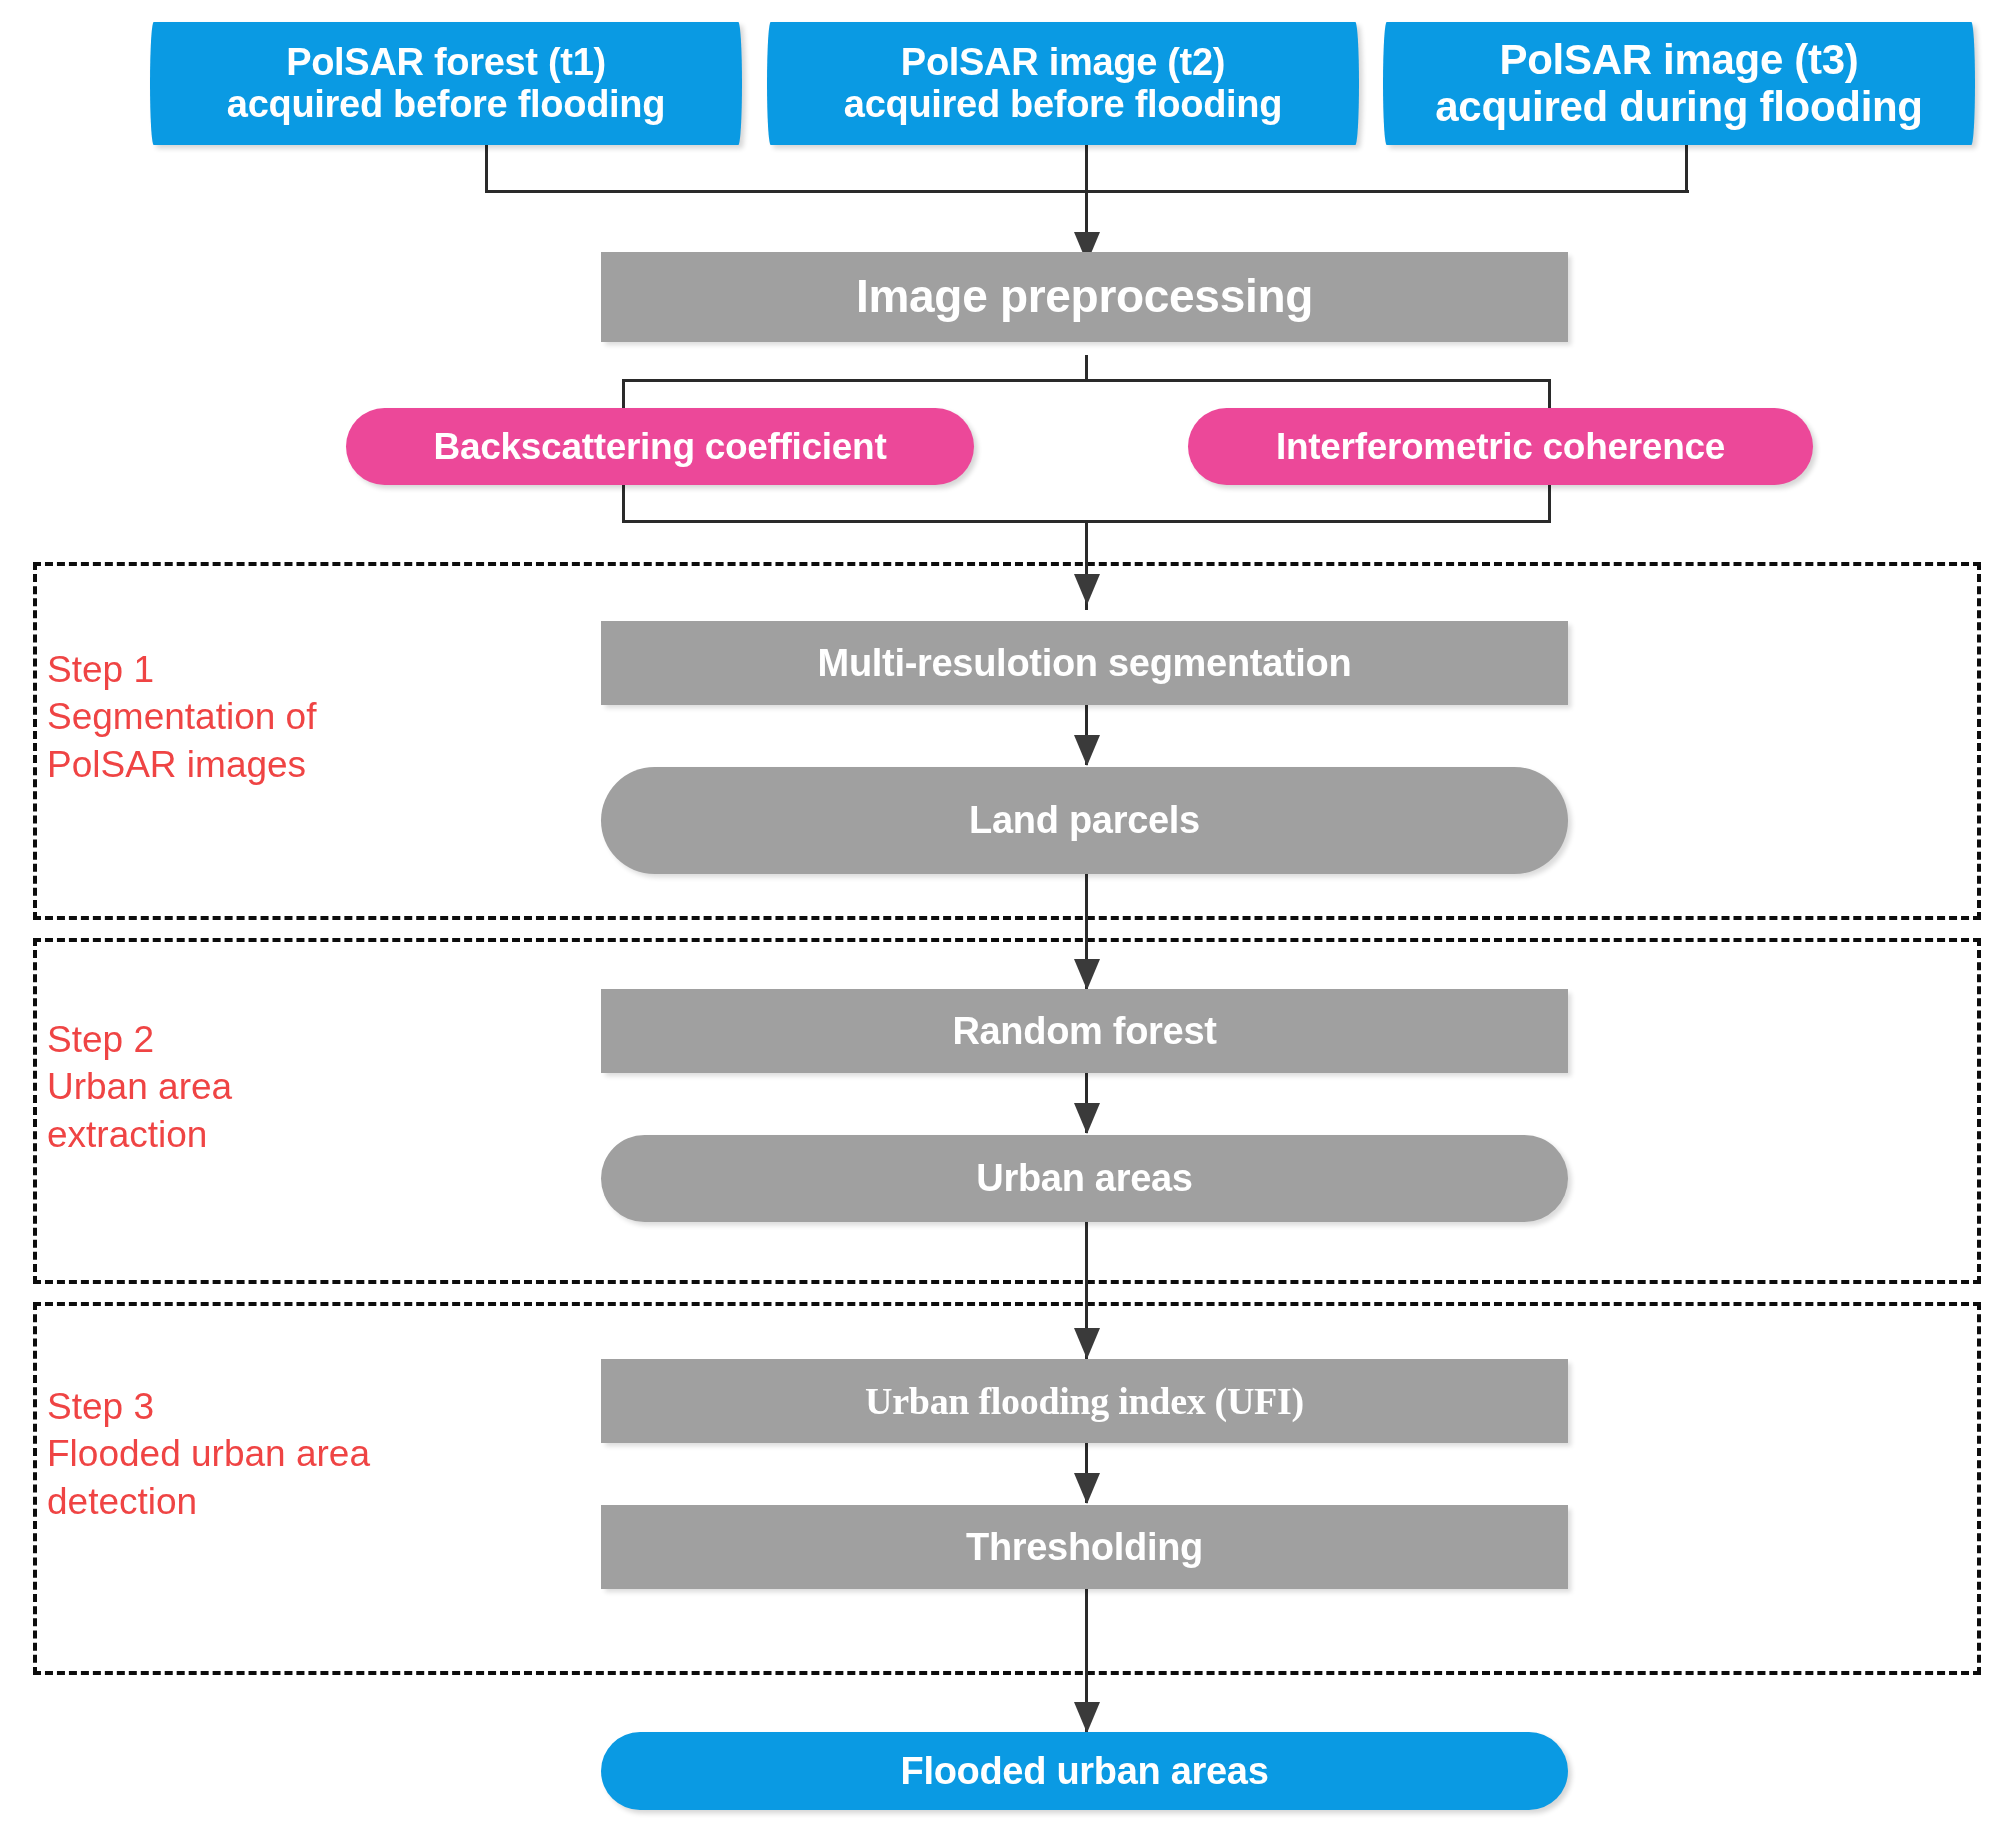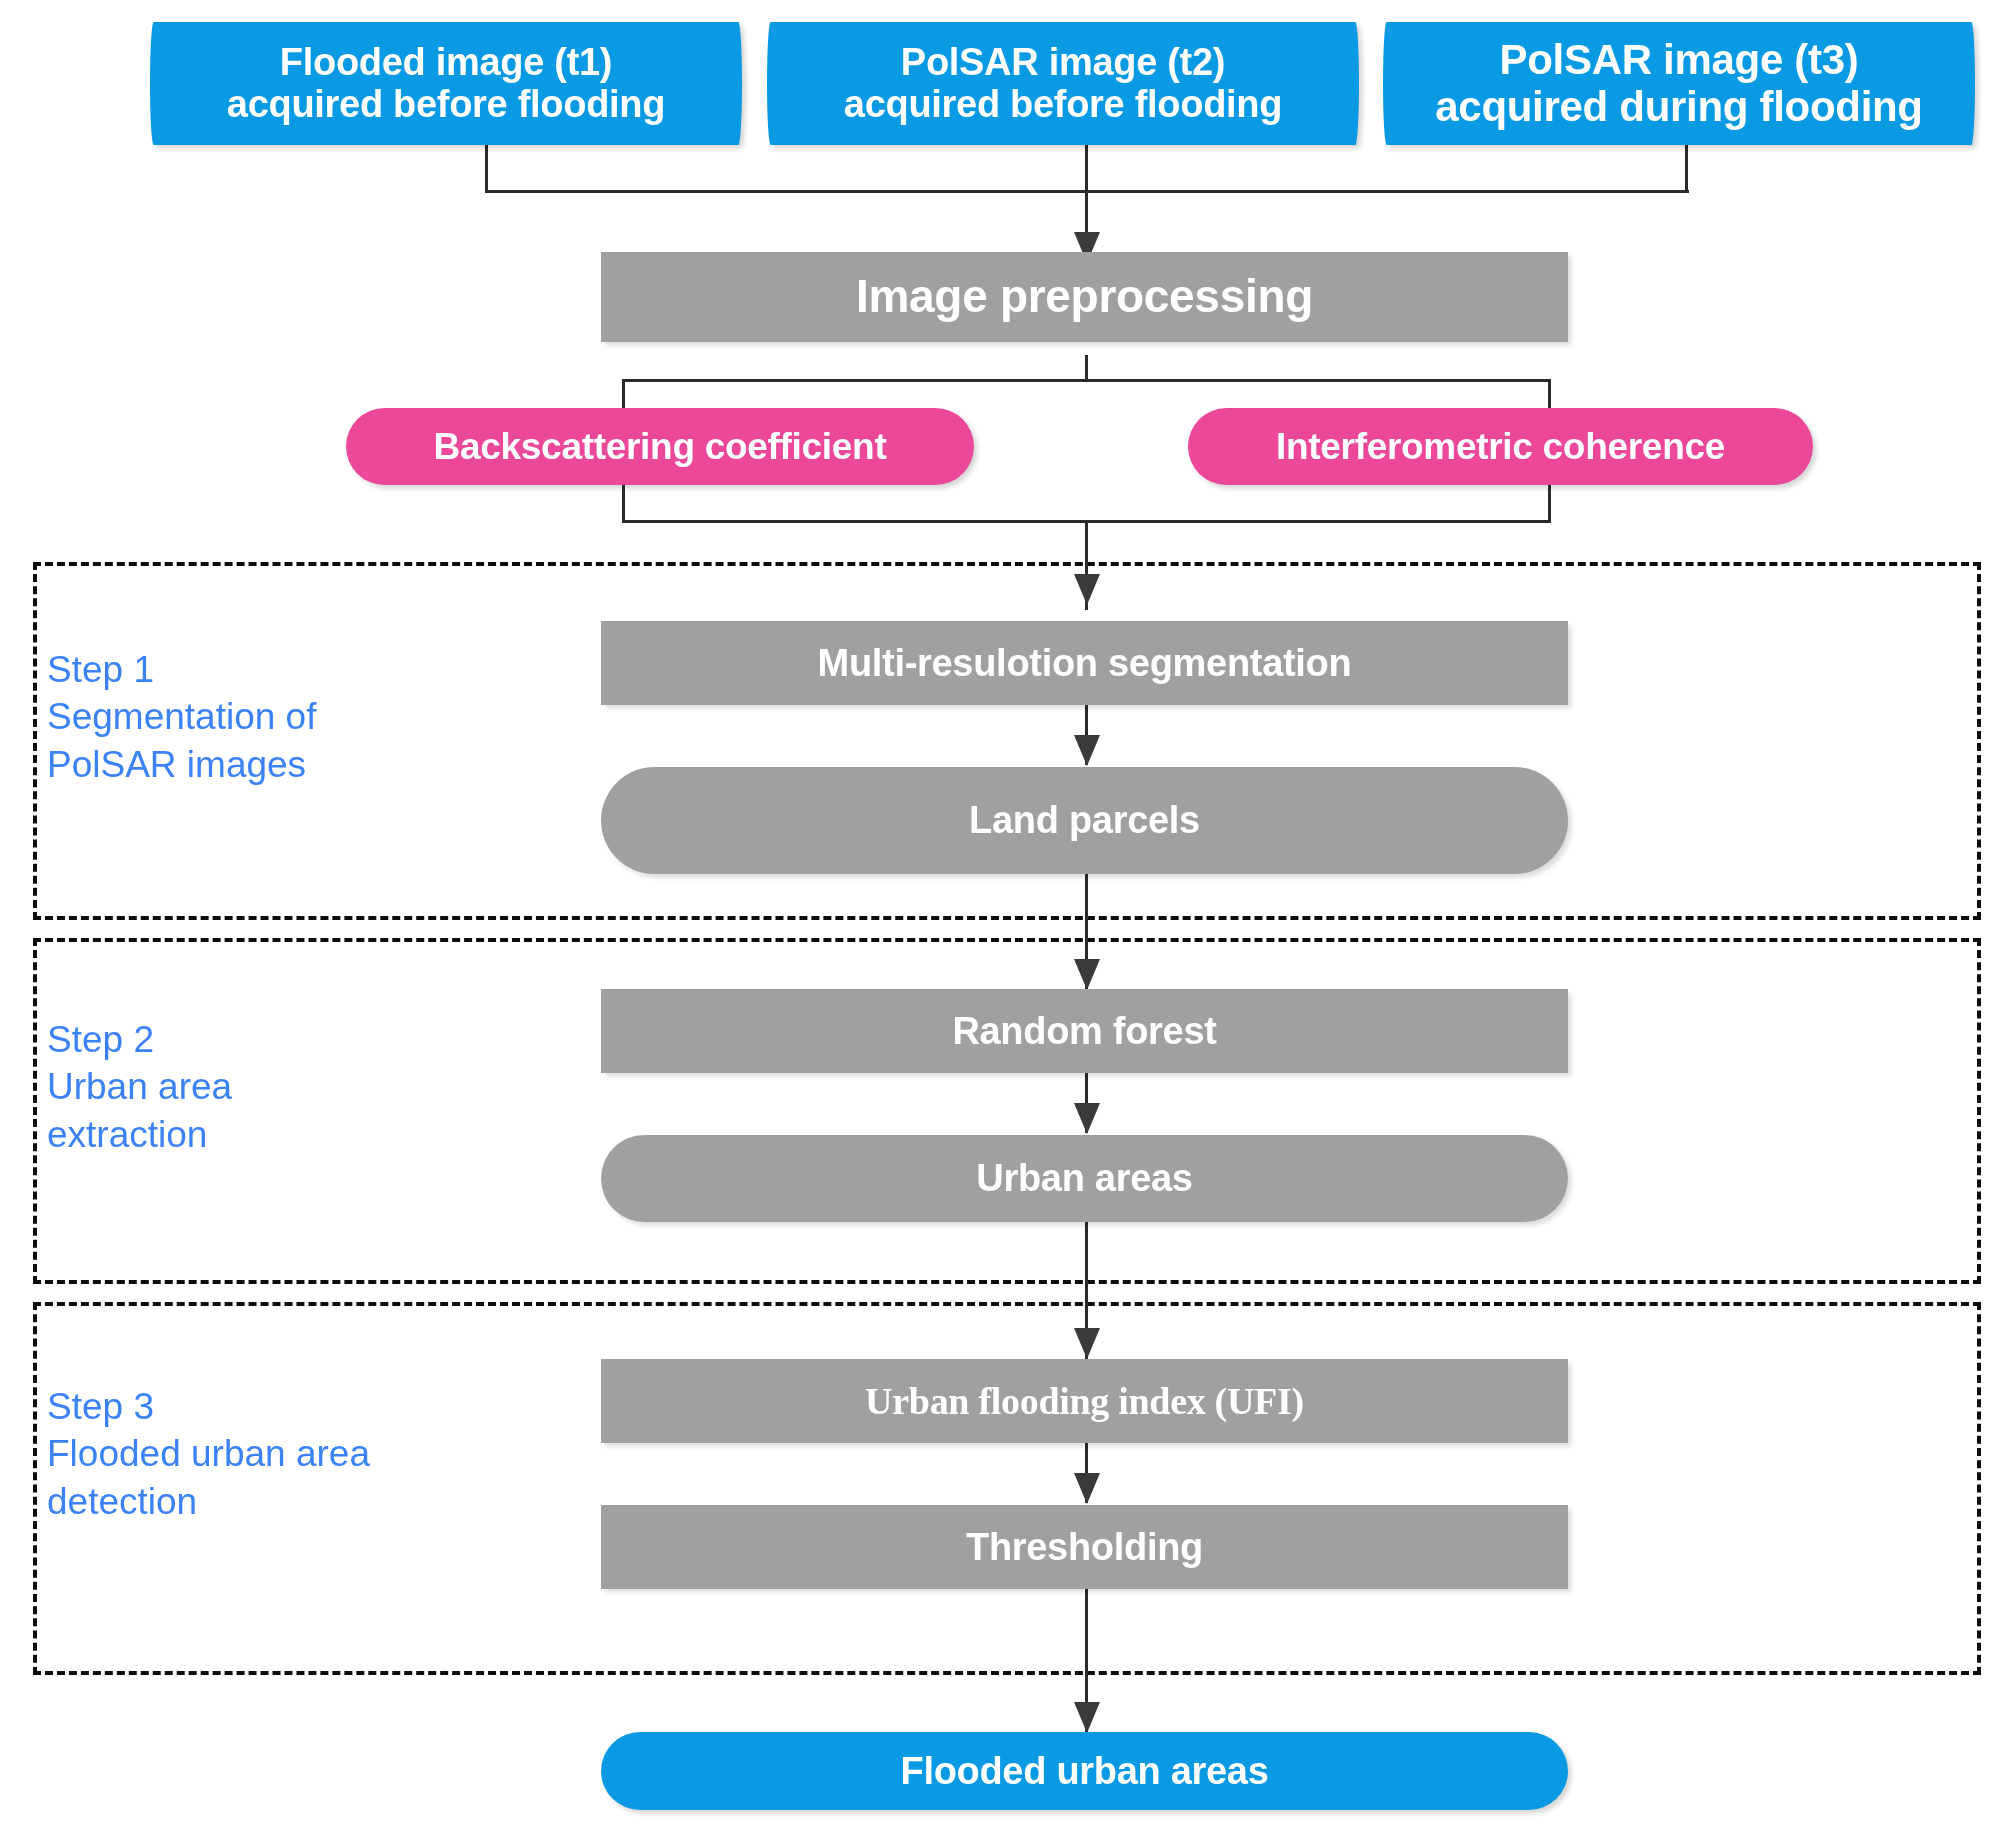--- a/index.html
+++ b/index.html
@@ -82,35 +82,35 @@
   
   .step-frame {
     position: absolute;
     border: 4.2px dashed #0d0d0d;
     box-sizing: border-box;
     background: transparent;
     z-index: 1;
   }
   .step-label {
     position: absolute;
-    color: #3b82f6;
+    color: #ef4444;
     font-weight: normal;
     line-height: 1.28;
     white-space: pre-line;
     z-index: 4;
   }
 </style>
 </head>
 <body>
 
 <div id="canvas">
 
   <div class="node blue" style="left:150px; top:21.6px; width:592px; height:123px; font-size:38px;">
     <span>
-      <span>Flooded image (t1)</span><br>
+      <span>PolSAR forest (t1)</span><br>
       <span>acquired before flooding</span>
     </span>
   </div>
 
   <div class="node blue" style="left:767px; top:21.6px; width:592px; height:123px; font-size:38px;">
     <span>
       <span>PolSAR image (t2)</span><br>
       <span>acquired before flooding</span>
     </span>
   </div>

